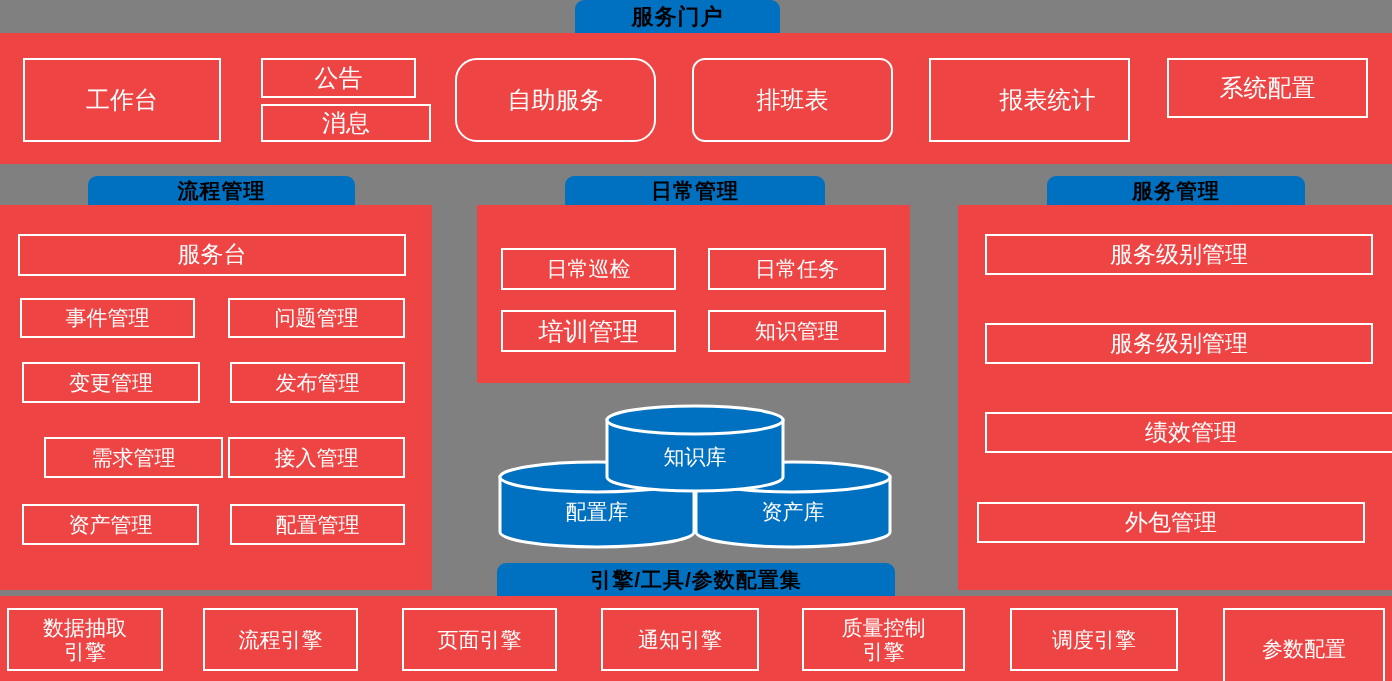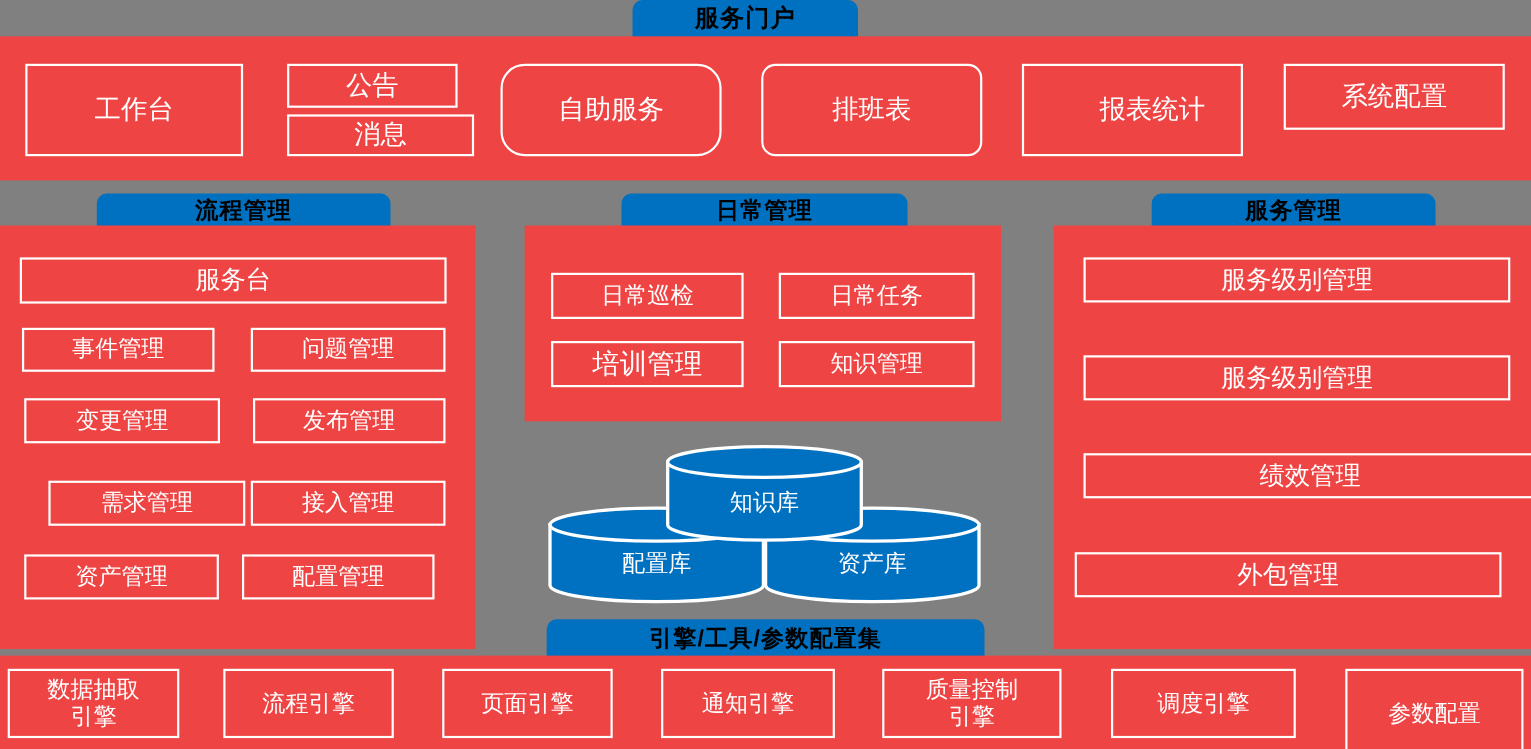--- a/index.html
+++ b/index.html
@@ -122,21 +122,21 @@
     <div class="cell" style="left:20px; top:232px; width:179px; height:41px; font-size:21px;margin-left:24px;">
       <span>需求管理</span>
     </div>
     <div class="cell" style="left:228px; top:232px; width:177px; height:41px; font-size:21px;">
       <span>接入管理</span>
     </div>
 
     <div class="cell" style="left:22px; top:299px; width:177px; height:41px; font-size:21px;">
       <span>资产管理</span>
     </div>
-    <div class="cell" style="left:220px; top:299px; width:175px; height:41px; font-size:21px;">
+    <div class="cell" style="left:230px; top:299px; width:175px; height:41px; font-size:21px;">
       <span>配置管理</span>
     </div>
   </div>
 
   <div class="tab" style="left:565px; top:176px; width:260px; height:30px; font-size:21px;">
     <span>日常管理</span>
   </div>
 
   <div class="panel" style="left:477px; top:205px; width:433px; height:178px;">
     <div class="cell" style="left:24px; top:43px; width:175px; height:42px; font-size:21px;">

